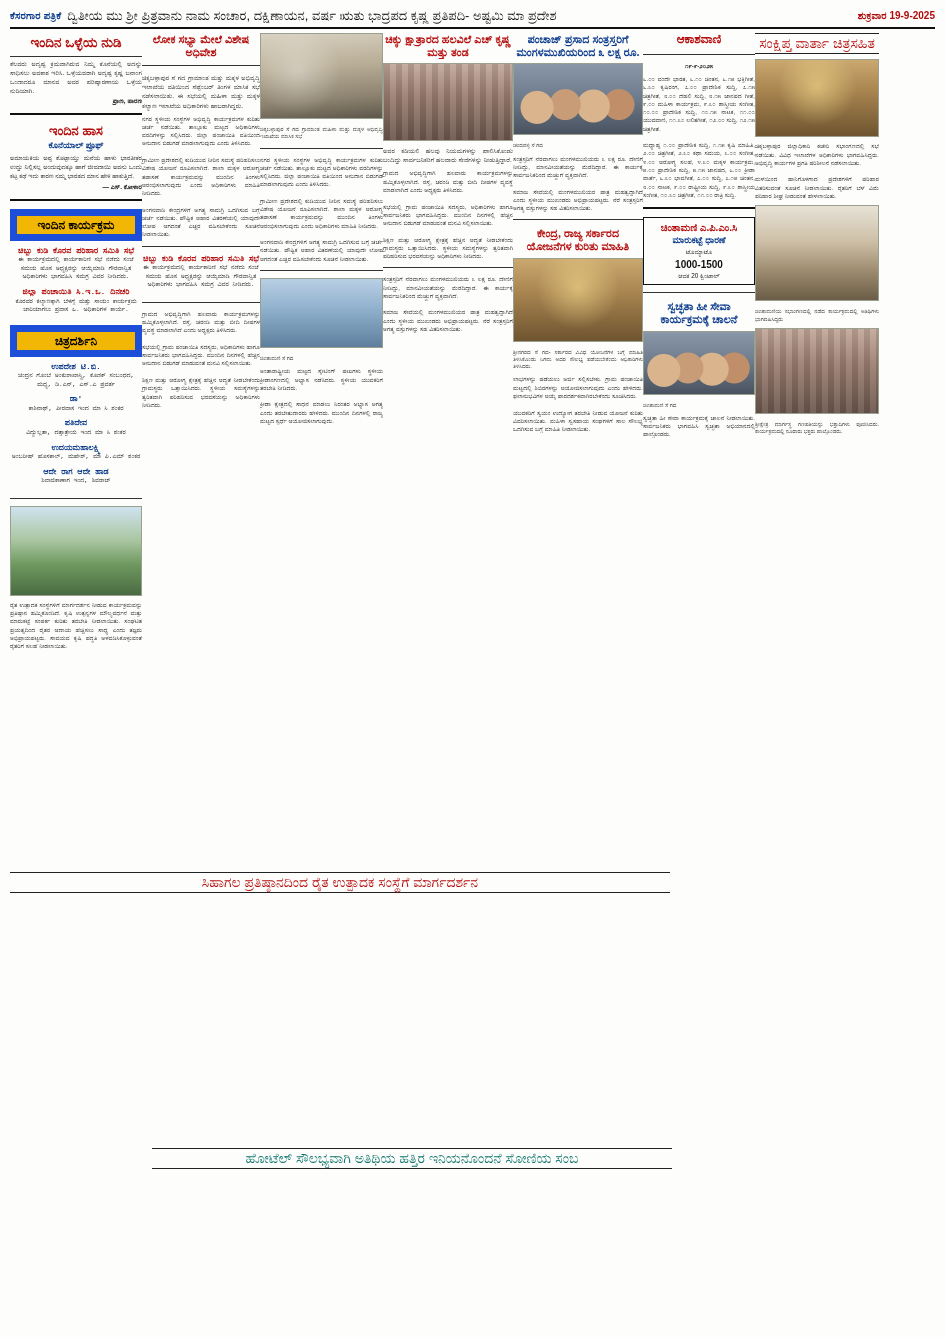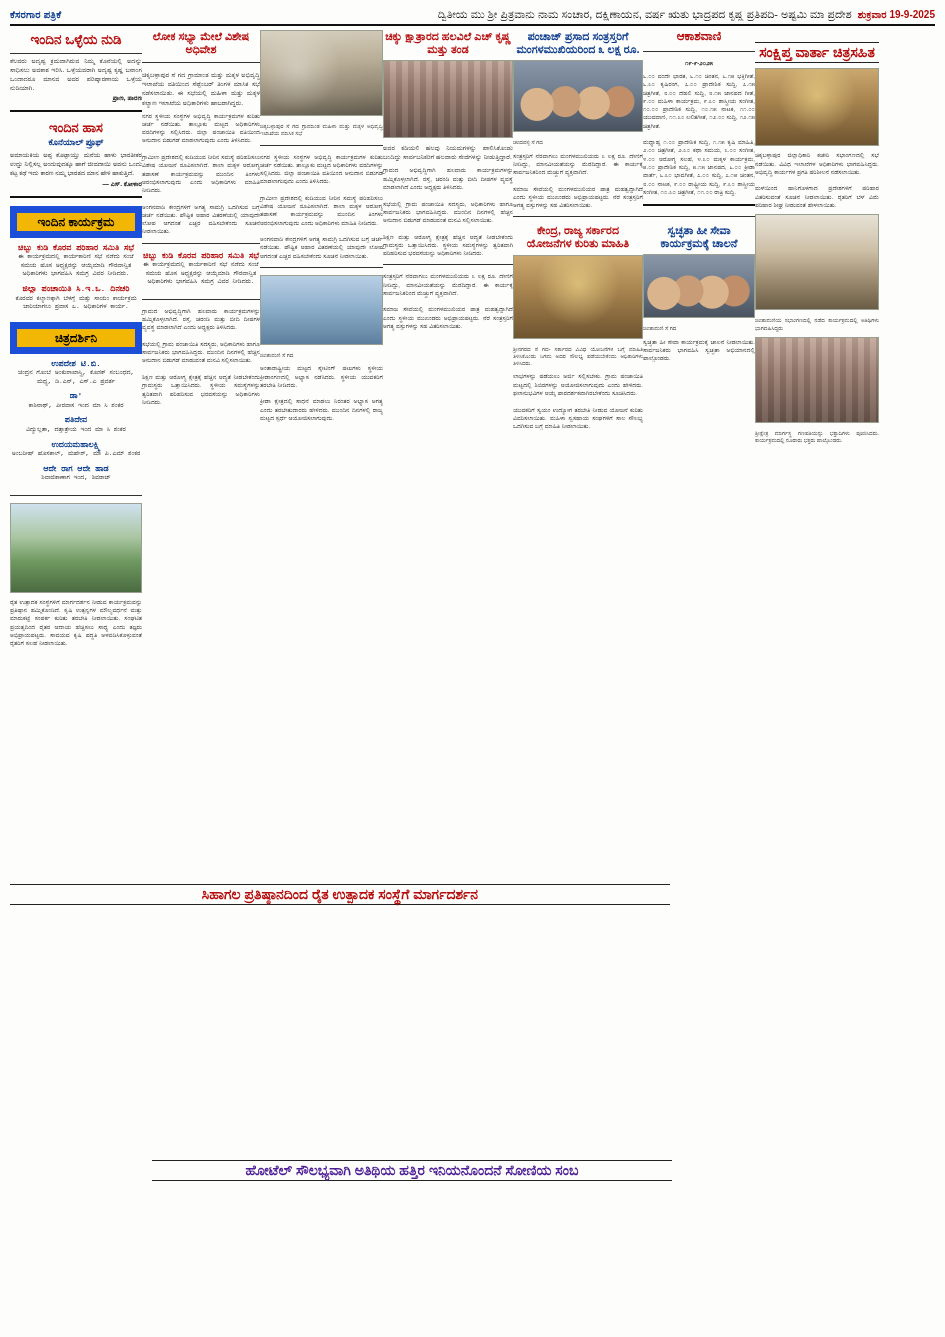--- a/index.html
+++ b/index.html
@@ -30,24 +30,24 @@
     margin-bottom: 4px;
   }
   .masthead .paper-name {
     font-weight: bold;
     font-size: 10px;
     color: #0b3b8c;
     letter-spacing: .2px;
     white-space: nowrap;
   }
   .masthead .tagline {
-    font-size: 11px;
+    font-size: 13px;
     color: #111;
     flex: 1;
-    text-align: right;
+    text-align: left;
     padding: 0 6px;
     white-space: nowrap;
     overflow: hidden;
   }
   .masthead .issue-date {
     font-weight: bold;
     font-size: 10px;
     color: #b00b0b;
     white-space: nowrap;
   }
@@ -184,31 +184,30 @@
   .quote-box { text-align: center; }
   .quote-head { font-size: 13px; font-weight: bold; color: #b40c0c; }
   .quote-sub { font-size: 8.5px; font-weight: bold; color: #0b3b8c; margin: 1px 0 2px; }
   .quote-text { font-size: 6.4px; line-height: 1.45; text-align: justify; }
   .quote-by { font-size: 6.4px; text-align: right; font-weight: bold; margin-top: 2px; }
 
   .sep { height: 1px; background: #333; margin: 2px 0; }
   .sep-thick { height: 2px; background: #111; margin: 3px 0; }
 
   .spanhead {
-    font-weight: bold;
+    font-weight: normal;
     text-align: center;
     font-size: 14px;
     color: #b40c0c;
     padding: 2px 0;
     border-top: 1px solid #222;
     border-bottom: 1px solid #222;
     line-height: 1.1;
-    margin-top: 12px;
-  }
-  .spanhead.blue { color: #4c1d95; }
+  }
+  .spanhead.blue { color: #0f766e; }
 </style>
 </head>
 <body>
 
 <div class="page">
 
   <div class="masthead">
     <div class="paper-name">ಕೆಸರಗಾರ ಪತ್ರಿಕೆ</div>
     <div class="tagline">ದ್ವಿತೀಯ ಮು    ಶ್ರೀ ಪ್ರಿತ್ರವಾನು ನಾಮ ಸಂಚಾರ, ದಕ್ಷಿಣಾಯನ, ವರ್ಷ ಋತು ಭಾದ್ರಪದ ಕೃಷ್ಣ ಪ್ರತಿಪದಿ- ಅಷ್ಟಮಿ    ಮಾ ಪ್ರದೇಶ</div>
     <div class="issue-date">ಶುಕ್ರವಾರ 19-9-2025</div>
@@ -354,20 +353,27 @@
     </div>
 
     <div class="col">
       <div class="hd hd-lg hd-red">ಆಕಾಶವಾಣಿ</div>
       <div class="sep"></div>
       <div class="body-text sm" style="text-align:center;font-weight:bold">೧೯-೯-೨೦೨೫</div>
       <div class="body-text sm" style="white-space:pre-line">೬.೦೦ ವಂದೇ ಭಾರತ, ೬.೧೦ ಚಿಂತನ, ೬.೧೫ ಭಕ್ತಿಗೀತೆ, ೬.೩೦ ಕೃಷಿರಂಗ, ೭.೦೦ ಪ್ರಾದೇಶಿಕ ಸುದ್ದಿ, ೭.೧೫ ಚಿತ್ರಗೀತೆ, ೮.೦೦ ದೆಹಲಿ ಸುದ್ದಿ, ೮.೧೫ ಜಾನಪದ ಗೀತೆ, ೯.೦೦ ಮಹಿಳಾ ಕಾರ್ಯಕ್ರಮ, ೯.೩೦ ಶಾಸ್ತ್ರೀಯ ಸಂಗೀತ, ೧೦.೦೦ ಪ್ರಾದೇಶಿಕ ಸುದ್ದಿ, ೧೦.೧೫ ನಾಟಕ, ೧೧.೦೦ ಯುವವಾಣಿ, ೧೧.೩೦ ಲಲಿತಗೀತೆ, ೧೨.೦೦ ಸುದ್ದಿ, ೧೨.೧೫ ಚಿತ್ರಗೀತೆ.
 
 ಮಧ್ಯಾಹ್ನ ೧.೦೦ ಪ್ರಾದೇಶಿಕ ಸುದ್ದಿ, ೧.೧೫ ಕೃಷಿ ಮಾಹಿತಿ, ೨.೦೦ ಚಿತ್ರಗೀತೆ, ೨.೩೦ ಕಥಾ ಸಮಯ, ೩.೦೦ ಸಂಗೀತ, ೪.೦೦ ಆರೋಗ್ಯ ಸಲಹೆ, ೪.೩೦ ಮಕ್ಕಳ ಕಾರ್ಯಕ್ರಮ, ೫.೦೦ ಪ್ರಾದೇಶಿಕ ಸುದ್ದಿ, ೫.೧೫ ಜಾನಪದ, ೬.೦೦ ಕ್ರೀಡಾ ವಾರ್ತೆ, ೬.೩೦ ಭಾವಗೀತೆ, ೭.೦೦ ಸುದ್ದಿ, ೭.೧೫ ಚಿಂತನ, ೮.೦೦ ನಾಟಕ, ೯.೦೦ ರಾಷ್ಟ್ರೀಯ ಸುದ್ದಿ, ೯.೩೦ ಶಾಸ್ತ್ರೀಯ ಸಂಗೀತ, ೧೦.೩೦ ಚಿತ್ರಗೀತೆ, ೧೧.೦೦ ರಾತ್ರಿ ಸುದ್ದಿ.</div>
       <div class="sep-thick"></div>
+      <div class="ad-box">
+        <div class="ad-title">ಚಿಂತಾಮಣಿ ಎ.ಪಿ.ಎಂ.ಸಿ</div>
+        <div class="ad-sub">ಮಾರುಕಟ್ಟೆ ಧಾರಣೆ</div>
+        <div class="ad-line">ಟೊಮ್ಯಾಟೊ</div>
+        <div class="ad-price">1000-1500</div>
+        <div class="ad-line">ಆವಕ 20 ಕ್ವಿಂಟಾಲ್</div>
+      </div>
       <div class="sep"></div>
       <div class="hd hd-sm hd-blue">ಸ್ವಚ್ಛತಾ ಹೀ ಸೇವಾ ಕಾರ್ಯಕ್ರಮಕ್ಕೆ ಚಾಲನೆ</div>
       <div class="photo people" style="height:64px"></div>
       <div class="caption">ಚಿಂತಾಮಣಿ ಸೆ ಗದ</div>
       <div class="body-text sm">ಸ್ವಚ್ಛತಾ ಹೀ ಸೇವಾ ಕಾರ್ಯಕ್ರಮಕ್ಕೆ ಚಾಲನೆ ನೀಡಲಾಯಿತು. ಸಾರ್ವಜನಿಕರು ಭಾಗವಹಿಸಿ ಸ್ವಚ್ಛತಾ ಅಭಿಯಾನದಲ್ಲಿ ಪಾಲ್ಗೊಂಡರು.</div>
     </div>
 
     <div class="col">
       <div class="spanhead">ಸಂಕ್ಷಿಪ್ತ ವಾರ್ತಾ ಚಿತ್ರಸಹಿತ</div>
       <div class="photo ceremony" style="height:78px"></div>

